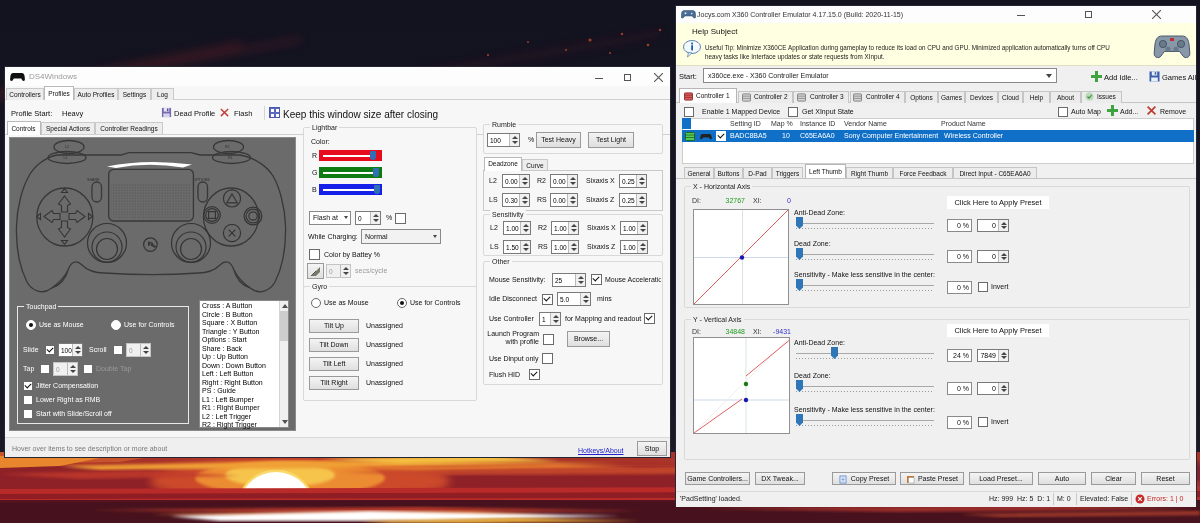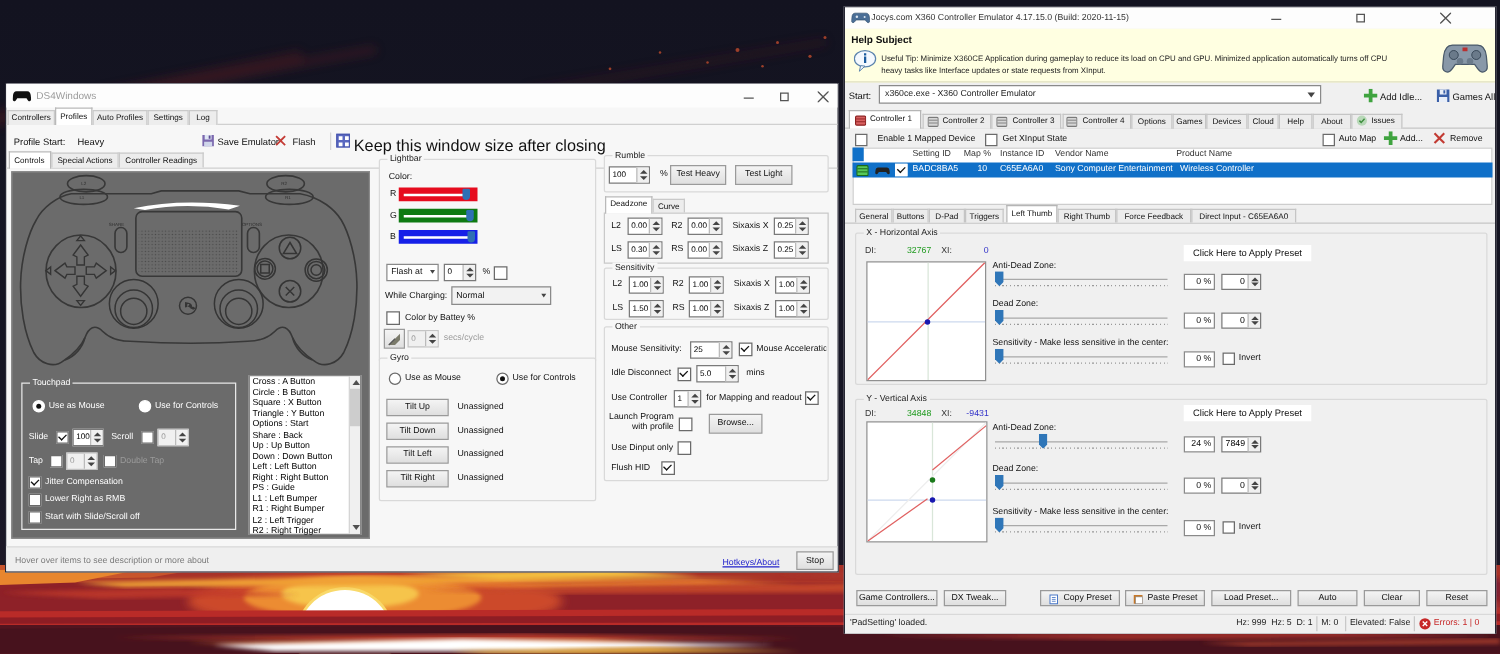--- a/index.html
+++ b/index.html
@@ -105,32 +105,32 @@
   <div class="a tabtxt" style="font-size:6.5px;left:113px;top:21px;width:33px;height:12px;border:1px solid #c9c9c9;border-bottom:none;background:#ededed;text-align:center;line-height:12px">Settings</div>
   <div class="a tabtxt" style="font-size:6.5px;left:146px;top:21px;width:23px;height:12px;border:1px solid #c9c9c9;border-bottom:none;background:#ededed;text-align:center;line-height:12px">Log</div>
   <div class="t" style="left:6px;top:42px;font-size:7.5px">Profile Start:</div>
   <div class="t" style="left:57px;top:42px;font-size:7.5px">Heavy</div>
   <svg class="a" style="left:156px;top:40px" width="11" height="11" viewBox="0 0 12 12">
       <path d="M1 1 h10 v10 h-10 Z" fill="#7b68ae"></path>
       <path d="M3 1 h6 v4 h-6 Z" fill="#dfe6f5"></path>
       <path d="M6.5 1.6 h1.6 v2.8 h-1.6 Z" fill="#5b4a91"></path>
       <path d="M2.5 7 h7 v4 h-7 Z" fill="#cfd6ea"></path>
     </svg>
-  <div class="t" style="left:169px;top:42px;font-size:7.5px">Save Emulator</div>
+  <div class="t" style="left:169px;top:42px;font-size:7.5px">Dead Profile</div>
   <svg class="a" style="left:214px;top:40px" width="11" height="11" viewBox="0 0 12 12">
       <path d="M1.5 2.6 L2.6 1.5 6 4.9 9.4 1.5 10.5 2.6 7.1 6 10.5 9.4 9.4 10.5 6 7.1 2.6 10.5 1.5 9.4 4.9 6 Z" fill="#c43c36"></path>
     </svg>
   <div class="t" style="left:229px;top:42px;font-size:7.5px">Flash</div>
   <div class="a" style="left:259px;top:39px;width:1px;height:14px;background:#d5d5d5"></div>
   <div class="a" style="left:264px;top:40px;width:11px;height:11px;border:1px solid #4a58b0;background:#5a68c0"></div>
   <div class="a" style="left:266px;top:42px;width:3px;height:3px;background:#fff"></div>
   <div class="a" style="left:270.5px;top:42px;width:3px;height:3px;background:#fff"></div>
   <div class="a" style="left:266px;top:46.5px;width:3px;height:3px;background:#fff"></div>
   <div class="a" style="left:270.5px;top:46.5px;width:3px;height:3px;background:#fff"></div>
-  <div class="t" style="left:278px;top:42px;font-size:13px">Keep this window size after closing</div>
+  <div class="t" style="left:278px;top:42px;font-size:10px">Keep this window size after closing</div>
   <div class="a" style="left:0;top:67px;width:665px;height:1px;background:#d0d0d0"></div>
   <div class="a tabtxt" style="font-size:6.5px;left:1.5px;top:53.5px;width:34px;height:14px;border:1px solid #b9b9b9;border-bottom:none;background:#fff;text-align:center;line-height:13px;z-index:2">Controls</div>
   <div class="a tabtxt" style="font-size:6.5px;left:36px;top:55px;width:54px;height:12px;border:1px solid #c9c9c9;border-bottom:none;background:#ededed;text-align:center;line-height:12px">Special Actions</div>
   <div class="a tabtxt" style="font-size:6.5px;left:90px;top:55px;width:68px;height:12px;border:1px solid #c9c9c9;border-bottom:none;background:#ededed;text-align:center;line-height:12px">Controller Readings</div>
   <div class="a" style="left:4px;top:70px;width:287px;height:294px;background:#6b6b6b;border:1px solid #8a8a8a">
     <svg class="a" style="left:0;top:0" width="285" height="292" viewBox="0 0 285 292">
       <defs>
         <pattern id="tpdots" width="2.7" height="2.7" patternUnits="userSpaceOnUse">
             <circle cx="1" cy="1" r="0.55" fill="#484848"></circle>
           </pattern>
@@ -463,21 +463,21 @@
       <circle cx="4.5" cy="4.3" r="1" fill="#dce6f0"></circle>
       <circle cx="10.7" cy="4.6" r=".8" fill="#dce6f0"></circle>
     </svg>
   <div class="t tabtxt" style="left:21px;top:5px;font-size:7px;color:#333">Jocys.com X360 Controller Emulator 4.17.15.0 (Build: 2020-11-15)</div>
   <div class="a" style="left:341px;top:9px;width:8px;height:1px;background:#555"></div>
   <div class="a" style="left:409px;top:5px;width:7px;height:7px;border:1px solid #555"></div>
   <svg class="a" style="left:476px;top:4px" width="9" height="9" viewBox="0 0 9 9">
       <path d="M0 0 L9 9 M9 0 L0 9" stroke="#555" stroke-width="1.1"></path>
     </svg>
   <div class="a" style="left:0;top:17px;width:520px;height:43px;background:#ffffe1;border-bottom:1px solid #e0e0c0"></div>
-  <div class="t" style="left:5px;top:21px;font-size:8px;font-weight:bold">Help Subject</div>
+  <div class="t" style="left:16px;top:21px;font-size:8px;font-weight:normal">Help Subject</div>
   <svg class="a" style="left:7px;top:33px" width="19" height="20" viewBox="0 0 19 20">
     <ellipse cx="9" cy="8" rx="8.5" ry="6.5" fill="#f4f9ff" stroke="#5c84ad" stroke-width="1"></ellipse>
     <path d="M5.5 13.5 L4.5 18 L9 13.9 Z" fill="#f4f9ff" stroke="#5c84ad" stroke-width="0.8"></path>
     <rect x="8.2" y="3.6" width="1.8" height="1.8" fill="#1b5c9e"></rect>
     <rect x="8.2" y="6.2" width="1.8" height="5.2" fill="#1b5c9e"></rect>
   </svg>
   <div class="t" style="left:29px;top:37.5px;font-size:6.3px;color:#222">Useful Tip: Minimize X360CE Application during gameplay to reduce its load on CPU and GPU. Minimized application automatically turns off CPU</div>
   <div class="t" style="left:29px;top:47px;font-size:6.3px;color:#222">heavy tasks like Interface updates or state requests from XInput.</div>
   <svg class="a" style="left:477px;top:26px" width="38" height="27" viewBox="0 0 38 27">
     <path d="M9 4 C4 4 2.4 8 1.9 13 L1.2 21 c-.3 2.8 1.4 4.6 3.6 4.6 1.9 0 3-1.1 4.1-2.7 l2.4-3.4 h15.4 l2.4 3.4 c1.1 1.6 2.2 2.7 4.1 2.7 2.2 0 3.9-1.8 3.6-4.6 L36.1 13 C35.6 8 34 4 29 4 Z" fill="#8898a8" stroke="#4a5a6a" stroke-width="1"></path>

